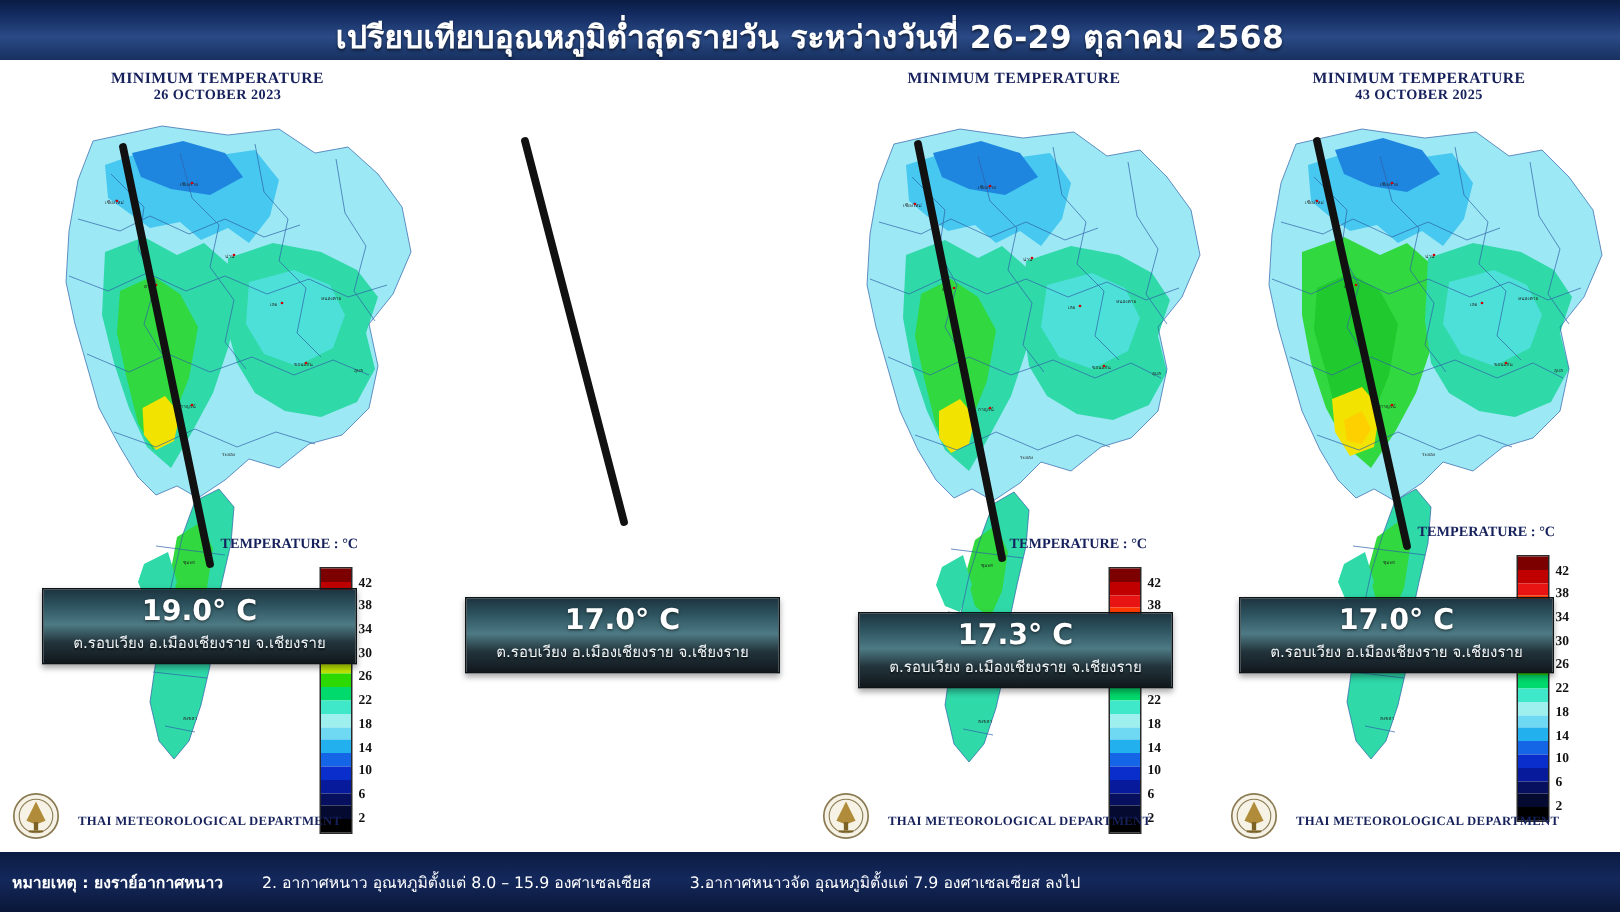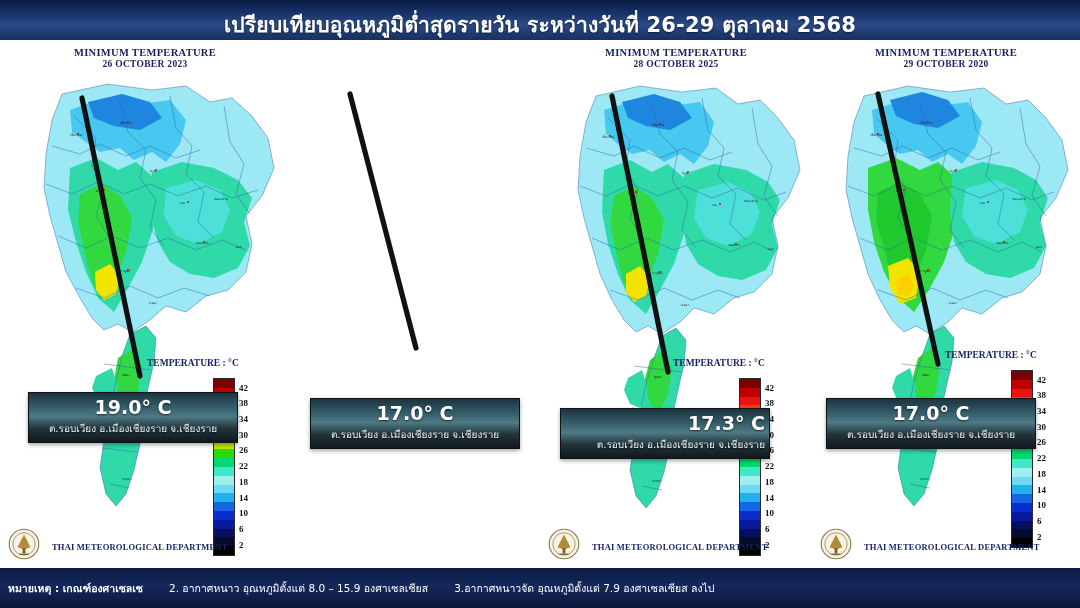--- a/index.html
+++ b/index.html
@@ -252,21 +252,20 @@
 
     <div class="callout" style="left:20px;top:358px;">
       <span class="v">17.0° C</span>
       <span class="p">ต.รอบเวียง  อ.เมืองเชียงราย  จ.เชียงราย</span>
     </div>
   </div>
 
   <div class="panel p3">
     <div class="panel-head">
       <span class="l1">MINIMUM TEMPERATURE</span>
-      <span class="l2">28 OCTOBER 2025</span>
     </div>
 
     <div class="mapwrap">
       <svg viewBox="0 0 272 446" preserveAspectRatio="xMidYMid meet">
         <g>
           <path d="M56 20 L100 10 L142 16 L176 12 L198 28 L220 24 L238 42 L254 64 L260 94 L248 122 L232 142 L238 170 L232 198 L214 216 L194 222 L174 238 L154 232 L140 246 L122 258 L108 250 L96 256 L84 244 L72 224 L60 198 L52 170 L44 142 L38 114 L40 80 L46 46 Z" fill="#9de8f5"></path>
           <path d="M64 34 L96 24 L132 30 L160 26 L174 46 L168 70 L154 88 L140 78 L124 86 L110 74 L92 78 L78 68 L66 58 Z" fill="#46c8f0"></path>
           <path d="M82 26 L114 18 L140 26 L152 42 L130 54 L106 50 L88 42 Z" fill="#1f86e0"></path>
           <path d="M64 94 L90 84 L112 96 L128 88 L144 102 L150 128 L144 158 L134 188 L120 214 L106 238 L90 224 L78 198 L68 168 L62 136 Z" fill="#2fd9a8"></path>
           <path d="M74 120 L94 110 L112 122 L124 144 L118 178 L106 208 L94 226 L84 208 L76 176 L70 148 Z" fill="#31d83f"></path>
@@ -351,41 +350,41 @@
           <span style="top: 67.4546px;">26</span>
           <span style="top: 83.1374px;">22</span>
           <span style="top: 98.8203px;">18</span>
           <span style="top: 114.503px;">14</span>
           <span style="top: 130.186px;">10</span>
           <span style="top: 145.869px;">6</span>
           <span style="top: 161.552px;">2</span>
         </div>
     </div>
 
-    <div class="callout" style="left:20px;top:368px;text-align:right;">
+    <div class="callout" style="left:32px;top:368px;">
       <span class="v">17.3° C</span>
       <span class="p">ต.รอบเวียง  อ.เมืองเชียงราย  จ.เชียงราย</span>
     </div>
 
     <div class="orgrow">
       <svg class="seal" viewBox="0 0 40 40">
         <circle cx="20" cy="20" r="18.5" fill="#f6f3e6" stroke="#8a7a52" stroke-width="1.4"></circle>
         <circle cx="20" cy="20" r="14" fill="none" stroke="#8a7a52" stroke-width="0.9"></circle>
         <path d="M20 8 L24 16 L28 24 L20 27 L12 24 L16 16 Z" fill="#b08b3a"></path>
         <rect x="18.2" y="25" width="3.6" height="7" fill="#7c6124"></rect>
         <path d="M14 32 h12 v1.6 h-12 z" fill="#7c6124"></path>
       </svg>
       <div class="orgname">THAI METEOROLOGICAL DEPARTMENT</div>
     </div>
   </div>
 
   <div class="panel p4">
     <div class="panel-head">
       <span class="l1">MINIMUM TEMPERATURE</span>
-      <span class="l2">29 OCTOBER 2020</span>
+      <span class="l2">43 OCTOBER 2025</span>
     </div>
 
     <div class="mapwrap">
       <svg viewBox="0 0 268 446" preserveAspectRatio="xMidYMid meet">
         <g>
           <path d="M52 20 L96 10 L138 16 L172 12 L194 28 L216 24 L234 42 L250 64 L256 94 L244 122 L228 142 L234 170 L228 198 L210 216 L190 222 L170 238 L150 232 L136 246 L118 258 L104 250 L92 256 L80 244 L68 224 L56 198 L48 170 L40 142 L34 114 L36 80 L42 46 Z" fill="#9de8f5"></path>
           <path d="M60 34 L92 24 L128 30 L156 26 L170 46 L164 70 L150 88 L136 78 L120 86 L106 74 L88 78 L74 68 L62 58 Z" fill="#46c8f0"></path>
           <path d="M78 24 L110 16 L136 24 L148 40 L126 52 L102 48 L84 40 Z" fill="#1f86e0"></path>
           <path d="M56 92 L84 82 L108 94 L126 86 L142 100 L148 126 L142 156 L132 186 L118 212 L102 236 L86 222 L72 196 L62 166 L56 134 Z" fill="#31d83f"></path>
           <path d="M66 116 L88 106 L108 118 L120 140 L114 174 L102 204 L90 222 L80 204 L72 172 L64 144 Z" fill="#1fc92e"></path>
@@ -492,17 +491,17 @@
         <path d="M14 32 h12 v1.6 h-12 z" fill="#7c6124"></path>
       </svg>
       <div class="orgname">THAI METEOROLOGICAL DEPARTMENT</div>
     </div>
   </div>
 
 </div>
 
 <div id="note-bar">
   <div class="inner">
-    <span class="lead">หมายเหตุ : เกณฑ์องศาเซลเซ</span>
+    <span class="lead">หมายเหตุ : ยงราย์อากาศหนาว</span>
     <span class="itm">2. อากาศหนาว อุณหภูมิตั้งแต่ 8.0 – 15.9 องศาเซลเซียส</span>
     <span class="itm">3.อากาศหนาวจัด อุณหภูมิตั้งแต่ 7.9 องศาเซลเซียส ลงไป</span>
   </div>
 </div>
 
 </body></html>

